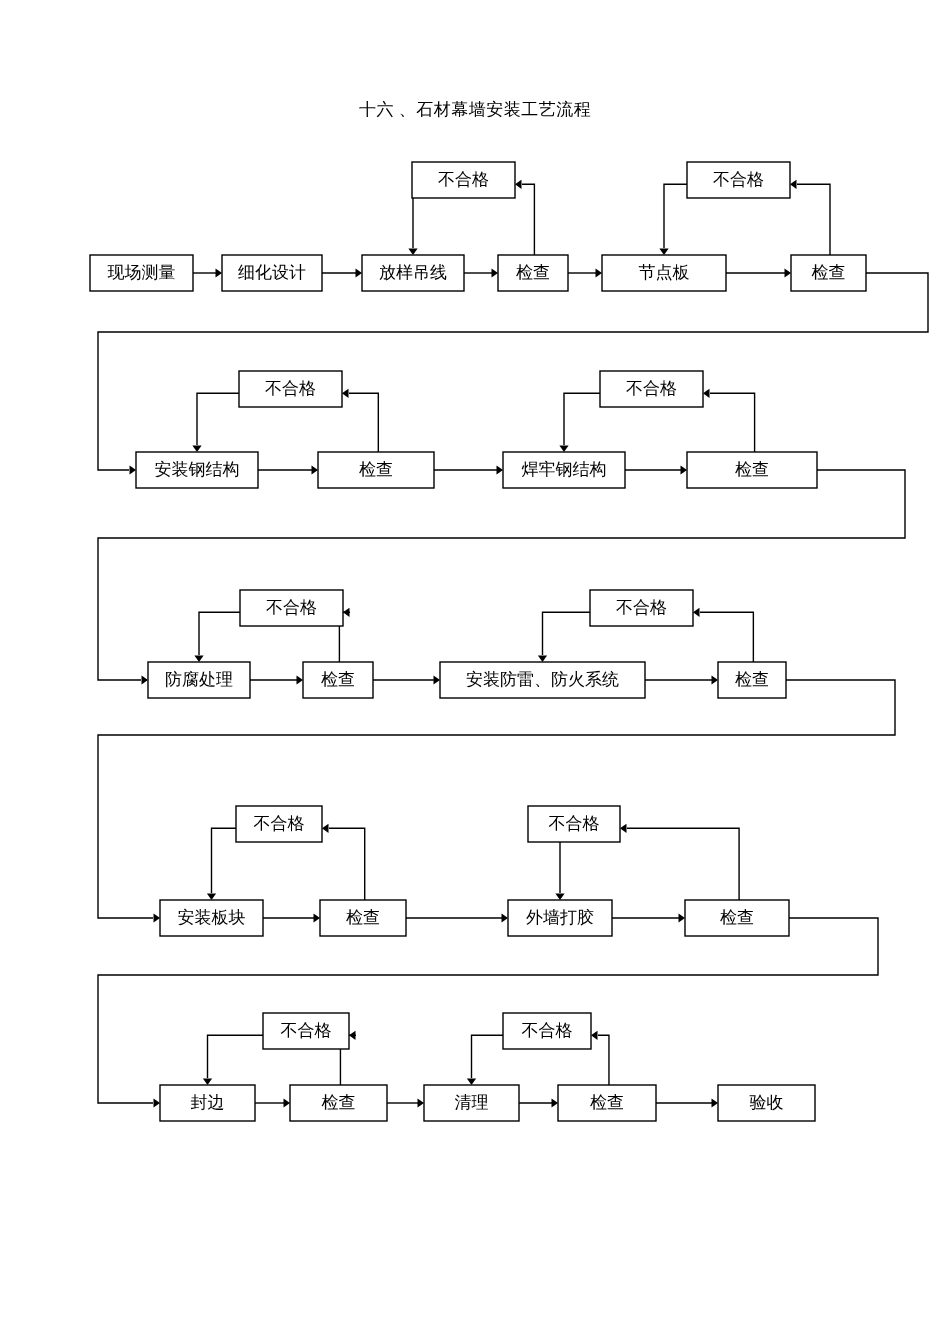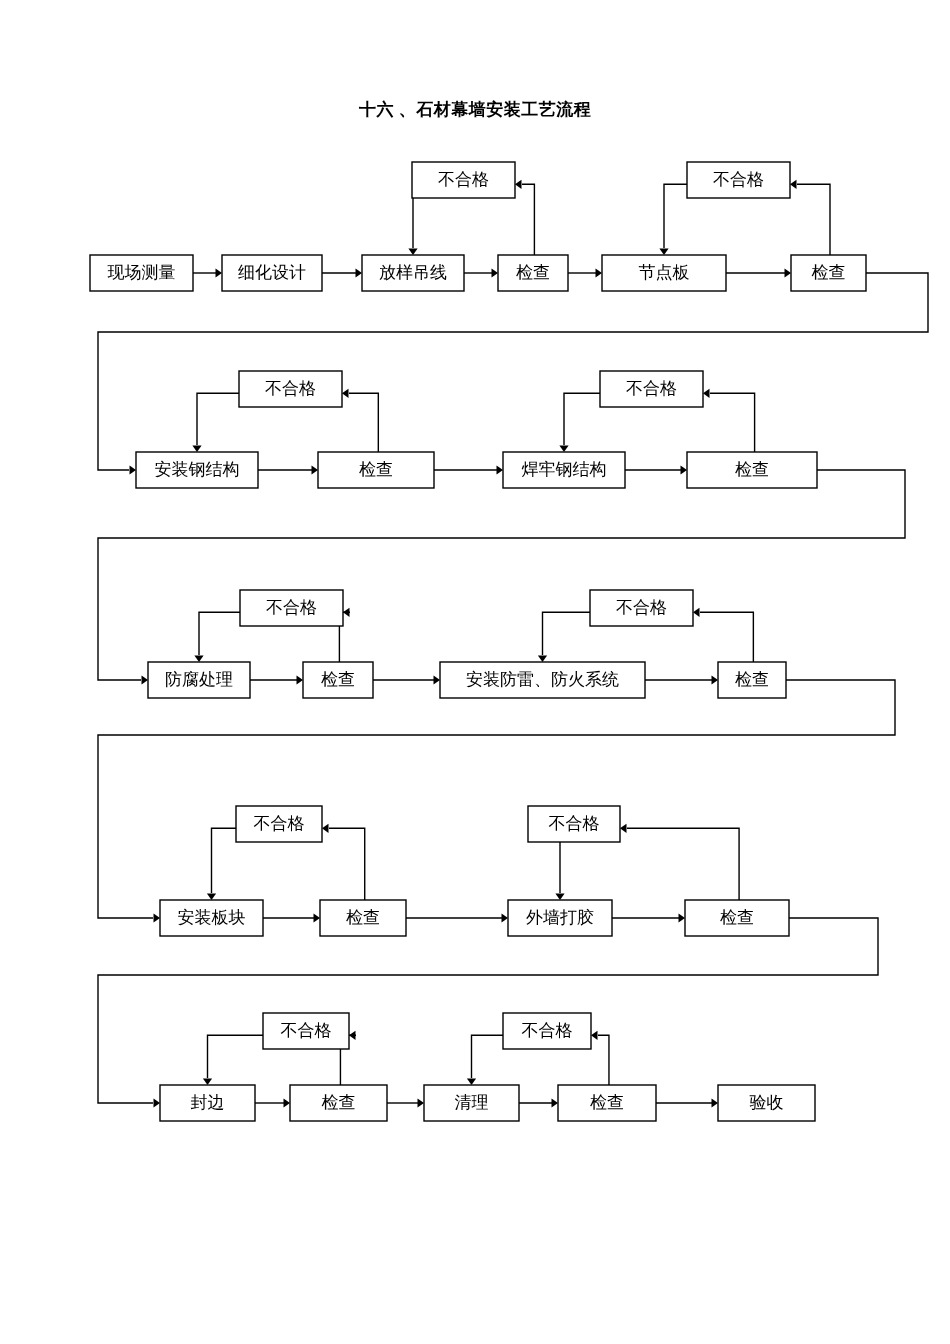--- a/index.html
+++ b/index.html
@@ -21,21 +21,21 @@
     height: 1344px;
     background: #ffffff;
   }
   #doc-title {
     position: absolute;
     left: 0;
     top: 98px;
     width: 950px;
     text-align: center;
     font-size: 17px;
-    font-weight: bold;
+    font-weight: normal;
     letter-spacing: 0.5px;
     font-family: "Liberation Serif", "DejaVu Serif", serif;
     color: #000000;
   }
   #flow-svg {
     position: absolute;
     left: 0;
     top: 0;
   }
   .node-rect {

